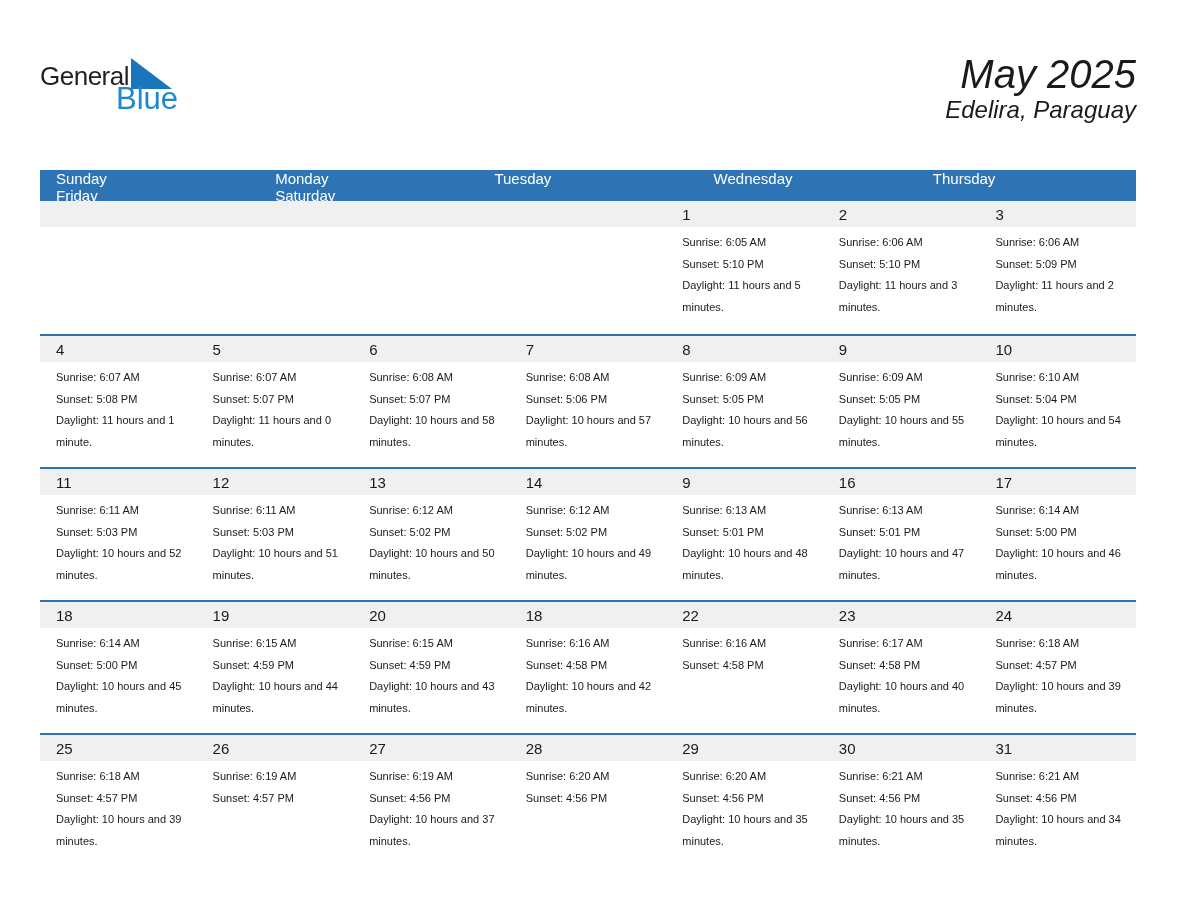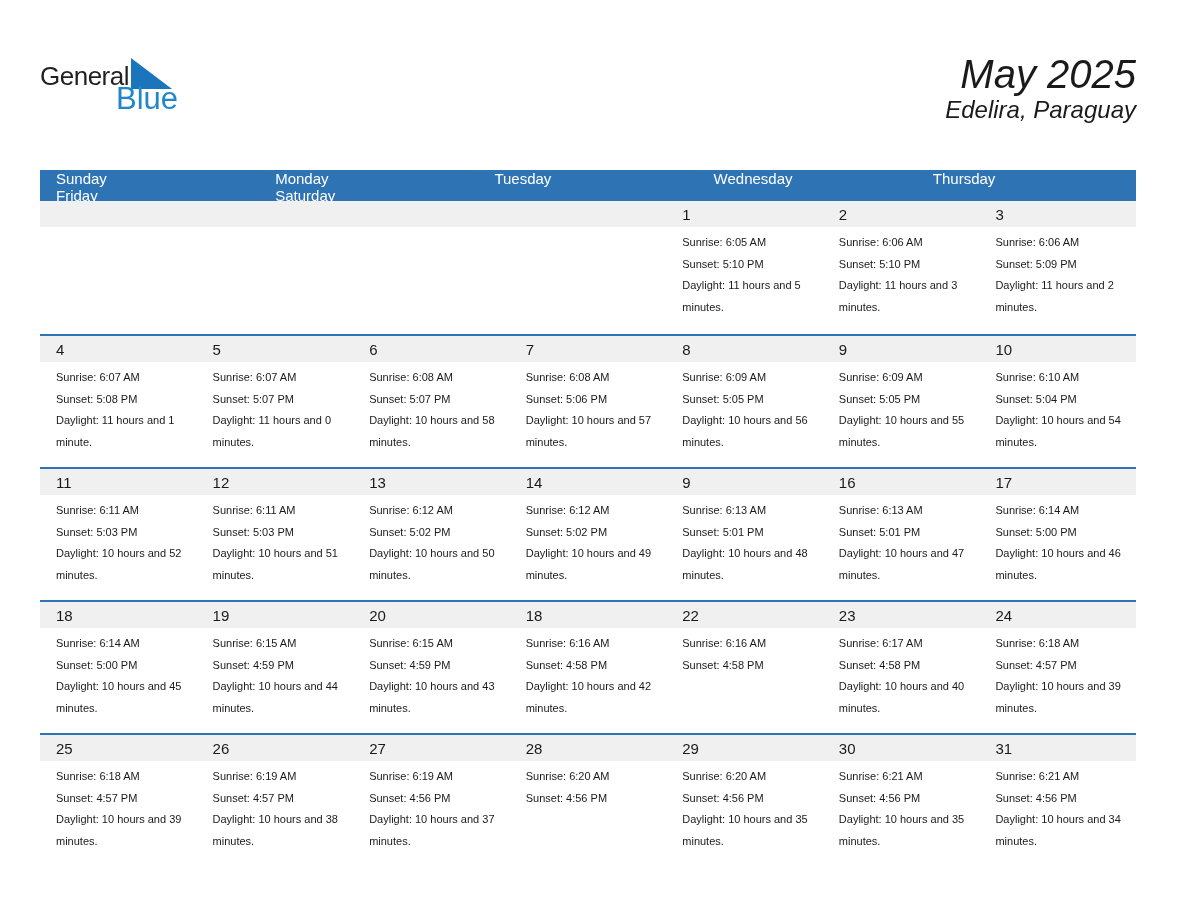--- a/index.html
+++ b/index.html
@@ -293,21 +293,20 @@
               <div class="line"><span>Sunrise:</span> <span>6:18 AM</span></div>
               <div class="line"><span>Sunset:</span> <span>4:57 PM</span></div>
               <div class="line"><span>Daylight:</span> <span>10 hours and 39 minutes.</span></div>
             </div>
           </div>
           <div class="day">
             <div class="day-num">26</div>
             <div class="day-body">
               <div class="line"><span>Sunrise:</span> <span>6:19 AM</span></div>
               <div class="line"><span>Sunset:</span> <span>4:57 PM</span></div>
-              <div class="line"><span>Daylight:</span> <span>10 hours and 38 minutes.</span></div>
             </div>
           </div>
           <div class="day">
             <div class="day-num">27</div>
             <div class="day-body">
               <div class="line"><span>Sunrise:</span> <span>6:19 AM</span></div>
               <div class="line"><span>Sunset:</span> <span>4:56 PM</span></div>
               <div class="line"><span>Daylight:</span> <span>10 hours and 37 minutes.</span></div>
             </div>
           </div>

